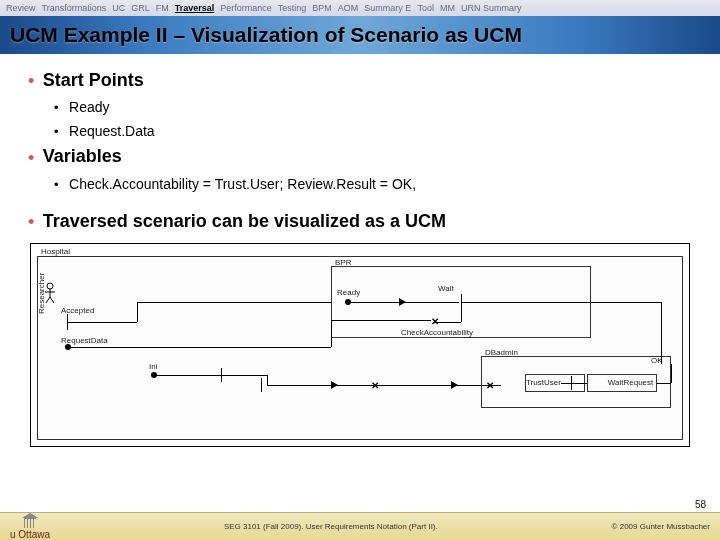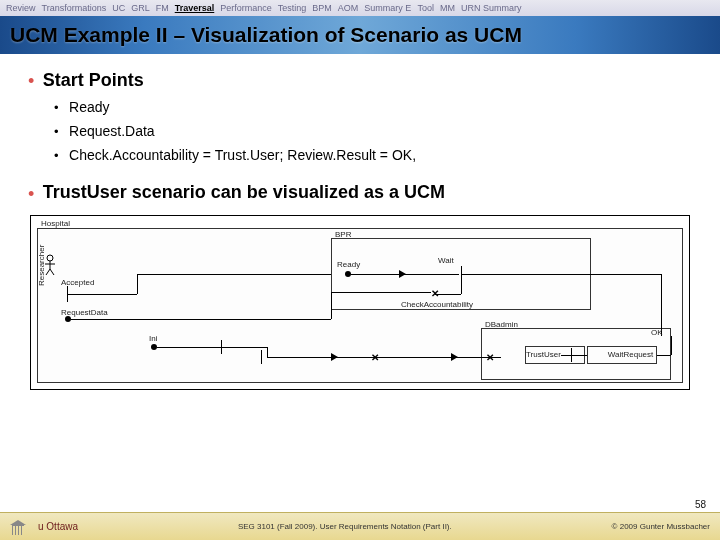--- a/index.html
+++ b/index.html
@@ -65,21 +65,21 @@
     font-size: 13px;
     margin-right: 6px;
   }
   .bullet-sub .txt {
     font-size: 14px;
     color: #000;
   }
   .diagram-wrap {
     margin: 10px auto 0;
     width: 660px;
-    height: 175px;
+    height: 204px;
     border: 1px solid #000;
     position: relative;
     background: #fff;
   }
   .box {
     position: absolute;
     border: 1px solid #333;
     background: #fdfdfd;
   }
   .label {
@@ -133,21 +133,21 @@
     height: 28px;
     background: linear-gradient(#f0e8c0, #e8d890);
     border-top: 1px solid #c0b060;
     display: flex;
     align-items: center;
     justify-content: space-between;
     padding: 0 10px;
     font-size: 8px;
     color: #333;
   }
-  .footer .left { display: flex; align-items: center; gap: 12px; }
+  .footer .left { display: flex; align-items: center; gap: 2px; flex-direction: column; }
   .logo-building {
     width: 16px; height: 14px;
     display: inline-block;
     position: relative;
   }
   .logo-building::before {
     content: "";
     position: absolute;
     left: 2px; top: 5px;
     width: 12px; height: 9px;
@@ -204,28 +204,32 @@
   </div>
   <div class="bullet-sub">
     <span class="dot">•</span>
     <span class="txt">Ready</span>
   </div>
   <div class="bullet-sub">
     <span class="dot">•</span>
     <span class="txt">Request.Data</span>
   </div>
 
+  <div class="bullet-main">
+    <span class="dot">•</span>
+    <span class="txt">Variables</span>
+  </div>
   <div class="bullet-sub">
     <span class="dot">•</span>
     <span class="txt">Check.Accountability = Trust.User; Review.Result = OK,</span>
   </div>
 
   <div class="bullet-main" style="margin-top:18px">
     <span class="dot">•</span>
-    <span class="txt">TrustUser scenario can be visualized as a UCM</span>
+    <span class="txt">Traversed scenario can be visualized as a UCM</span>
   </div>
 
   <div class="diagram-wrap">
 
     <div class="box" style="left:6px; top:12px; right:6px; bottom:6px;"></div>
     <div class="label" style="left:10px; top:3px;">Hospital</div>
 
     <div class="actor" style="left:12px; top:38px;">
       <svg class="actorsvg" width="14" height="22">
         <circle cx="7" cy="4" r="3" fill="none" stroke="#000" stroke-width="1"></circle>

